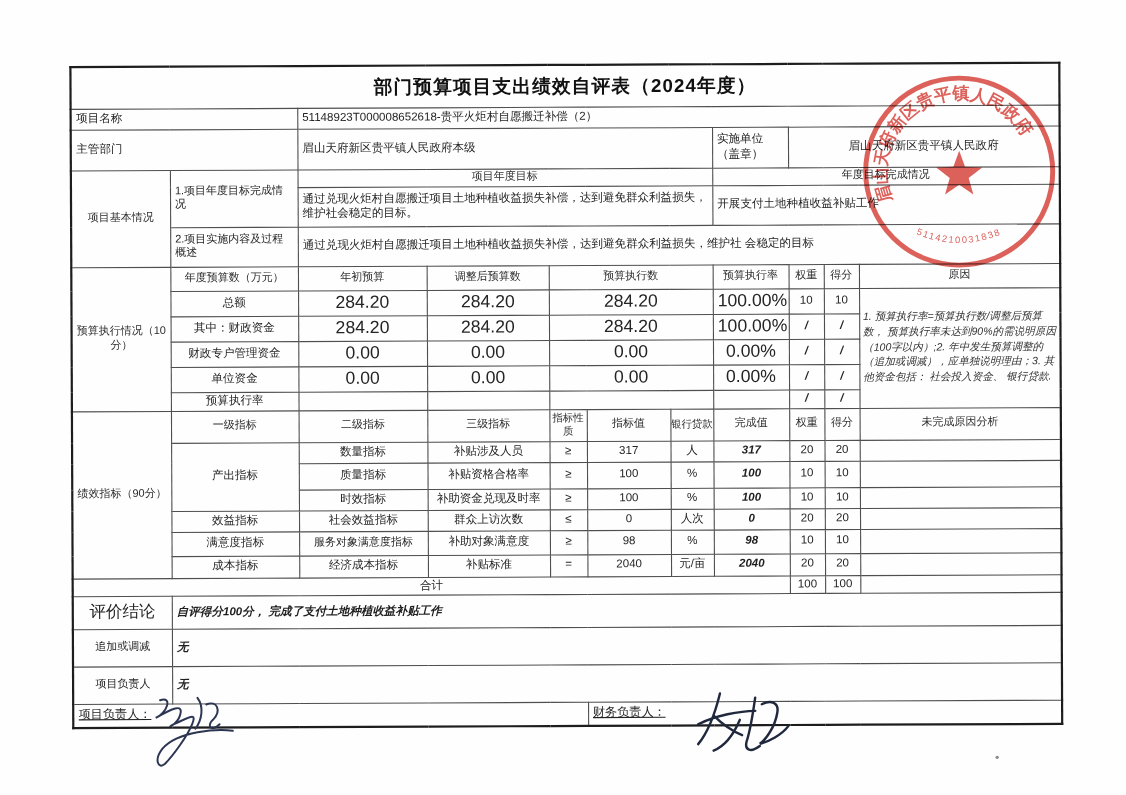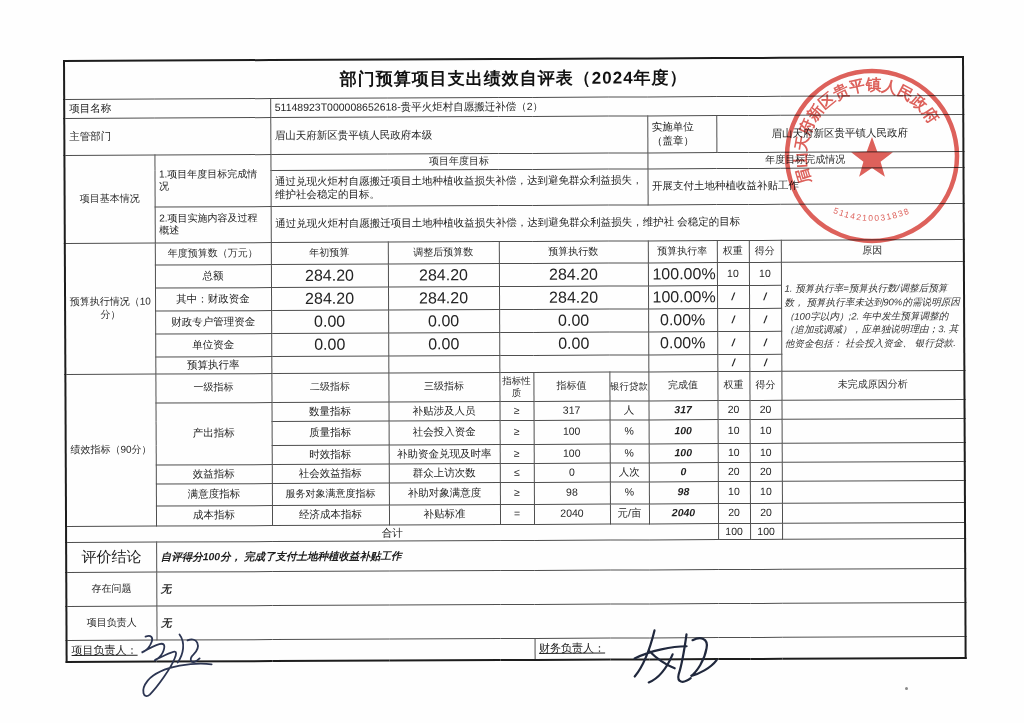--- a/index.html
+++ b/index.html
@@ -159,21 +159,21 @@
       <td class="c">≥</td>
       <td class="c">317</td>
       <td class="c">人</td>
       <td class="c hand">317</td>
       <td class="c">20</td>
       <td class="c">20</td>
       <td></td>
     </tr>
     <tr style="height:24px">
       <td class="c">质量指标</td>
-      <td class="c">社会投入资金</td>
+      <td class="c">补贴资格合格率</td>
       <td class="c">≥</td>
       <td class="c">100</td>
       <td class="c">%</td>
       <td class="c hand">100</td>
       <td class="c">10</td>
       <td class="c">10</td>
       <td></td>
     </tr>
     <tr style="height:19px">
       <td class="c">时效指标</td>
@@ -228,21 +228,21 @@
       <td class="c">100</td>
       <td class="c">100</td>
       <td></td>
     </tr>
 
     <tr style="height:30px">
       <td class="c" style="font-size:15px">评价结论</td>
       <td colspan="10" class="l hand">自评得分100分， 完成了支付土地种植收益补贴工作</td>
     </tr>
     <tr style="height:34px">
-      <td class="c" style="font-size:10px">存在问题</td>
+      <td class="c" style="font-size:10px">追加或调减</td>
       <td colspan="10" class="l hand">无</td>
     </tr>
     <tr style="height:34px">
       <td class="c" style="font-size:10px">项目负责人</td>
       <td colspan="10" class="l hand">无</td>
     </tr>
 
     <tr style="height:22px">
       <td colspan="5" class="l" style="overflow:visible">
         <span class="sign-label">项目负责人：</span>

